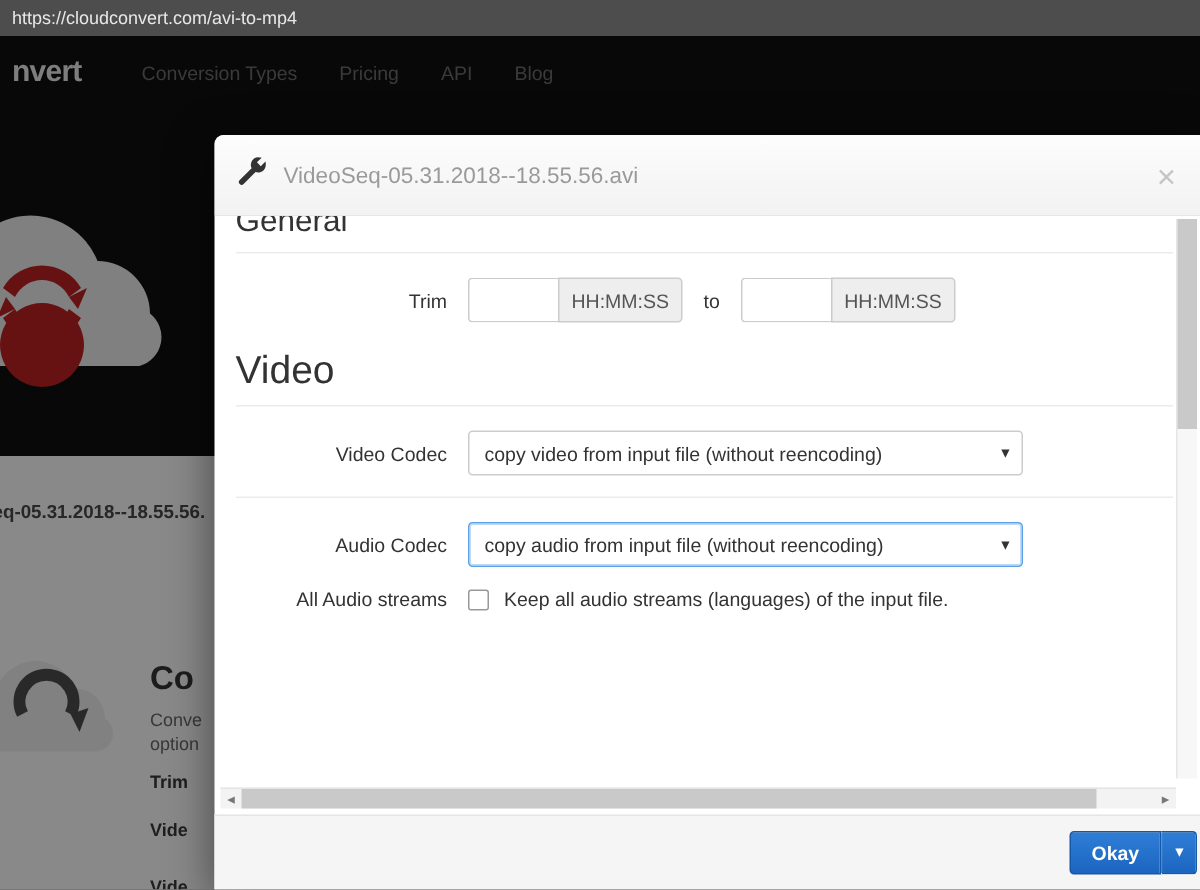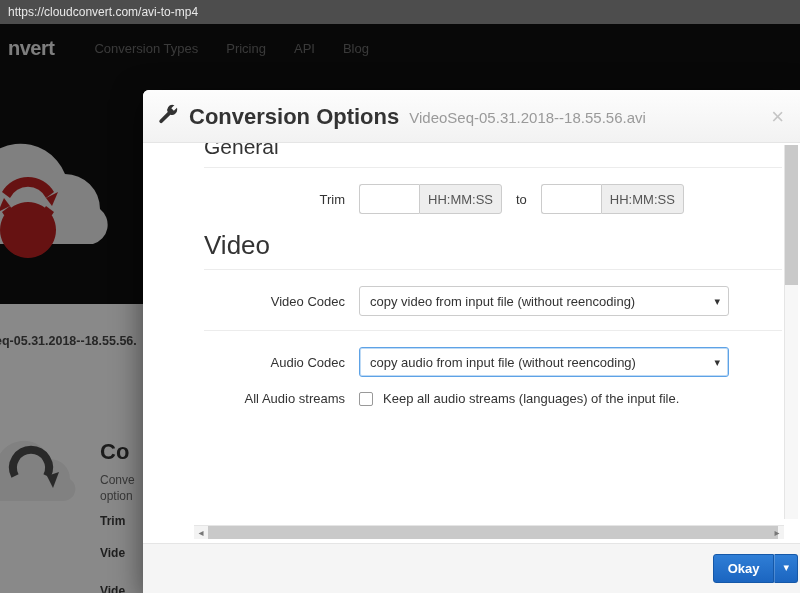--- a/index.html
+++ b/index.html
@@ -38,21 +38,21 @@
   .modal-header {
     padding: 14px 16px 12px 14px; border-bottom: 1px solid #e5e5e5;
     background: linear-gradient(#fdfdfd, #f2f2f2);
     display: flex; align-items: center; border-top-left-radius: 6px;
   }
   .modal-title { font-size: 22px; font-weight: bold; color: #333; margin-left: 10px; }
   .modal-filename { color: #9a9a9a; font-size: 15px; margin-left: 10px; font-weight: normal; }
   .modal-close { margin-left: auto; color: #c5c5c5; font-size: 22px; cursor: pointer; line-height: 1; }
 
   .modal-body {
-    flex: 1; overflow: hidden; position: relative; padding: 0 4px 0 14px; margin-left: 47px;
+    flex: 1; overflow: hidden; position: relative; padding: 0 4px 0 14px;
   }
   .scroll-area {
     position: absolute; top:0; left:14px; right:18px; bottom:24px; overflow:hidden;
   }
 
   .section-title { font-size: 26px; color: #333; margin-top: 16px; margin-bottom: 8px; }
   .section-title.cut { margin-top: -8px; font-size: 21px; }
   hr.sep { border: none; border-top: 1px solid #ececec; margin: 4px 0 16px 0; }
 
   .row { display: flex; align-items: center; margin-bottom: 14px; }
@@ -172,21 +172,20 @@
 
 <div class="overlay"></div>
 
 <div class="modal">
   <div class="modal-header">
     <span>
       <svg width="22" height="22" viewBox="0 0 24 24">
           <path fill="#333" d="M22 6.5a5.5 5.5 0 0 1-7.4 5.15L5.9 20.3a2 2 0 0 1-2.83-2.83l8.65-8.65A5.5 5.5 0 0 1 17.5 1c.53 0 1.04.08 1.52.22l-3.4 3.4 2.76 2.76 3.4-3.4c.14.48.22.99.22 1.52z"></path>
         </svg>
     </span>
-    <span class="modal-title">Conversion Options</span>
     <span class="modal-filename">VideoSeq-05.31.2018--18.55.56.avi</span>
     <span class="modal-close">×</span>
   </div>
 
   <div class="modal-body">
     <div class="scroll-area">
 
       <div class="section-title cut">General</div>
       <hr class="sep">
 

